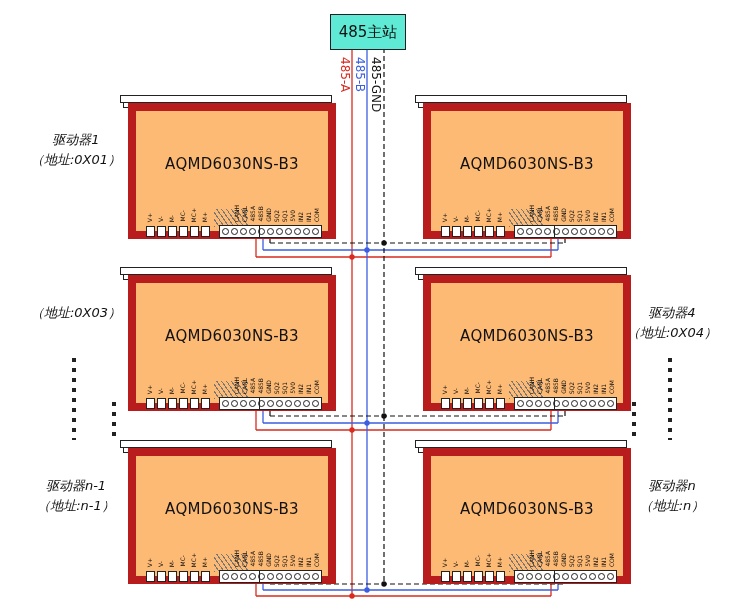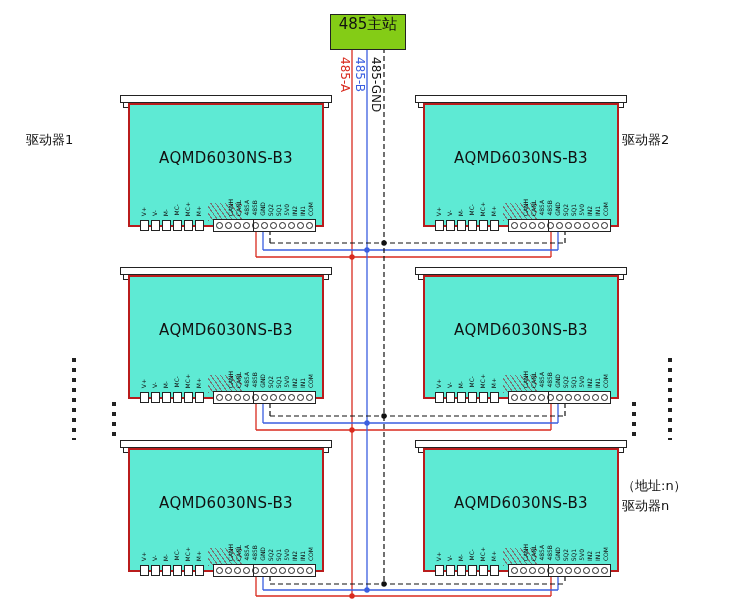--- a/index.html
+++ b/index.html
@@ -1,47 +1,47 @@
 <!DOCTYPE html>
 <html><head>
 <meta charset="utf-8">
 <style>
   html,body{margin:0;padding:0;background:#fff;}
   .canvas{position:relative;width:750px;height:611px;background:#fff;
           font-family:"DejaVu Sans","Liberation Sans",sans-serif;color:#111;overflow:hidden;}
   svg.wires{position:absolute;left:0;top:0;z-index:1;pointer-events:none;}
   
   .master{position:absolute;left:330px;top:14px;width:74px;height:34px;border:1.5px solid #222;
-          background:#84cc16;display:flex;align-items:flex-start;justify-content:center;
+          background:#5eead4;display:flex;align-items:center;justify-content:center;
           font-size:15px;z-index:3;}
   
   .driver{position:absolute;width:212px;height:145px;z-index:2;}
   .cap{position:absolute;left:0;top:0;width:210px;height:6px;border:1px solid #222;background:#fff;}
   .foot{position:absolute;top:8px;width:6px;height:4px;border:1px solid #222;border-top:none;background:#fff;}
   .foot-l{left:3px;} .foot-r{right:3px;}
-  .dbody{position:absolute;left:8px;top:8px;width:192px;height:120px;border:2px solid #b91c1c;background:#5eead4;}
+  .dbody{position:absolute;left:8px;top:8px;width:192px;height:120px;border:8px solid #b91c1c;background:#fdba74;}
   .model{position:absolute;left:0;top:44px;width:100%;text-align:center;font-size:15px;
          font-weight:500;letter-spacing:.3px;}
   .pin-row{position:absolute;display:flex;align-items:flex-end;}
   .pin-row span{writing-mode:vertical-rl;transform:rotate(180deg);font-size:6px;line-height:7px;
                 white-space:nowrap;color:#111;}
   .plabels{left:10px;bottom:9px;gap:4px;}
   .slabels{right:8px;bottom:9px;gap:1px;}
   .psquares{position:absolute;left:10px;bottom:-6px;display:flex;gap:2px;}
   .psquares i{display:block;width:7px;height:9px;border:1px solid #222;background:#fff;font-style:normal;}
   .scircles{position:absolute;right:6px;bottom:-7px;display:flex;gap:2px;padding:2px 2px;
             border:1px solid #222;background:#fff;}
   .scircles i{display:block;width:5px;height:5px;border:1px solid #222;border-radius:50%;
               background:#fff;font-style:normal;}
   .scircles .divider{position:absolute;left:39px;top:0;bottom:0;width:0;height:auto;
                      border:none;border-left:1px solid #222;border-radius:0;padding:0;}
   .hatch{position:absolute;left:78px;bottom:4px;width:34px;height:18px;
          background:repeating-linear-gradient(55deg,#777 0 1px,transparent 1px 4px);}
   
-  .side-label{position:absolute;width:100px;font-size:13px;line-height:1.55;z-index:2;}
+  .side-label{position:absolute;width:100px;text-align:center;font-size:13px;line-height:1.55;z-index:2;font-style:italic;}
   
   .vdots{position:absolute;width:4px;background:repeating-linear-gradient(to bottom,#222 0 4px,transparent 4px 10px);z-index:2;}
 </style>
 </head>
 <body>
 
 <div class="canvas">
 
   <svg class="wires" width="750" height="611" viewBox="0 0 750 611">
 
@@ -404,29 +404,38 @@
           <i class="circ"></i>
           <i class="circ"></i>
           <i class="circ"></i>
           <i class="circ"></i>
         </div>
     </div>
   </div>
 
   <div class="side-label" style="left:26px;top:130px">
     <div>驱动器1</div>
+    <div>（地址:0X01）</div>
   </div>
   <div class="side-label" style="left:622px;top:130px">
-    <div>驱动器2</div>
   </div>
   <div class="side-label" style="left:26px;top:303px">
+    <div>（地址:0X03）</div>
+  </div>
+  <div class="side-label" style="left:622px;top:303px">
+    <div>驱动器4</div>
+    <div>（地址:0X04）</div>
+  </div>
+  <div class="side-label" style="left:26px;top:476px">
+    <div>驱动器n-1</div>
+    <div>（地址:n-1）</div>
   </div>
   <div class="side-label" style="left:622px;top:476px">
+    <div>驱动器n</div>
     <div>（地址:n）</div>
-    <div>驱动器n</div>
   </div>
 
   <div class="vdots" style="left:72px;top:358px;height:82px"></div>
   <div class="vdots" style="left:668px;top:358px;height:82px"></div>
   <div class="vdots" style="left:112px;top:402px;height:36px"></div>
   <div class="vdots" style="left:632px;top:402px;height:36px"></div>
 
 </div>
 
 </body></html>

